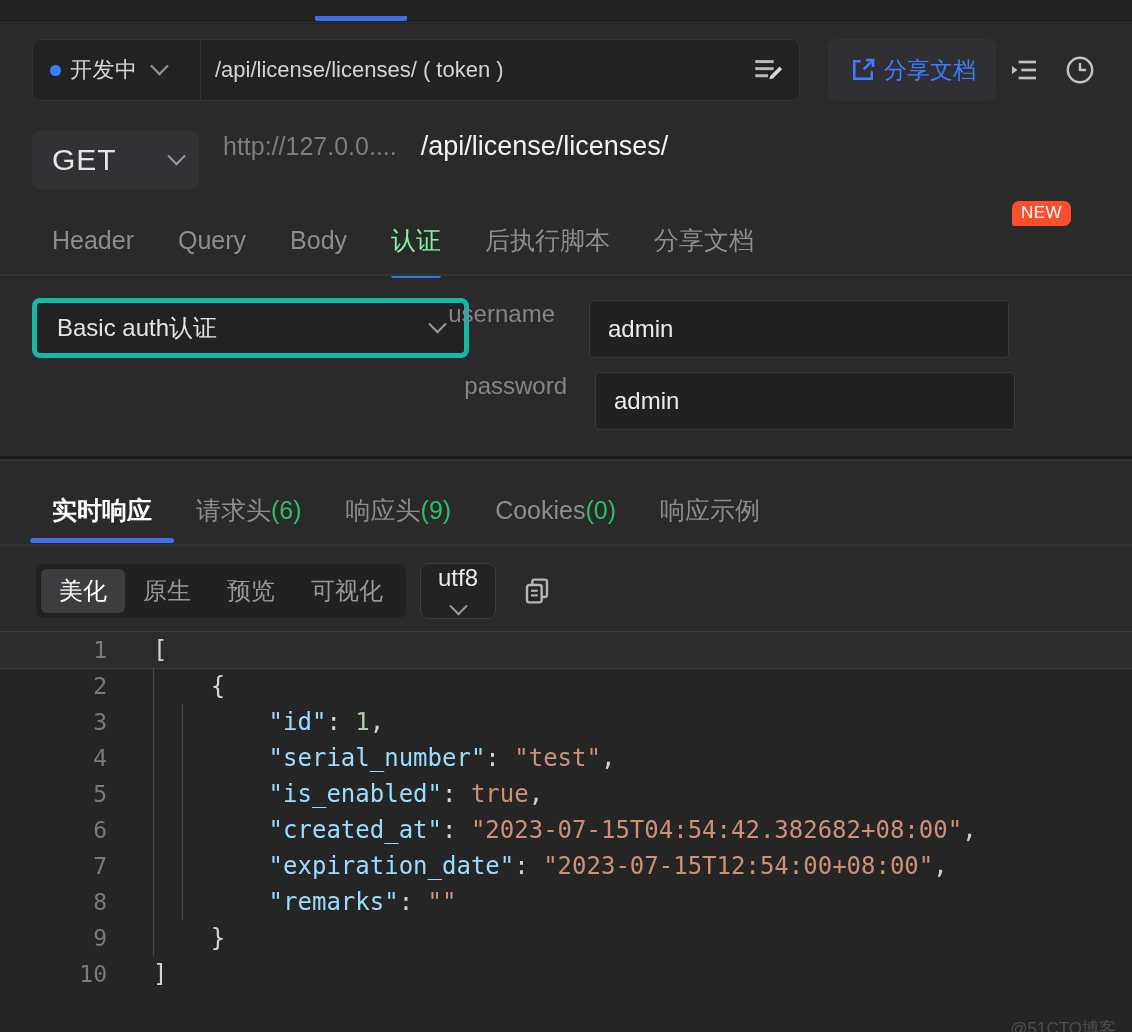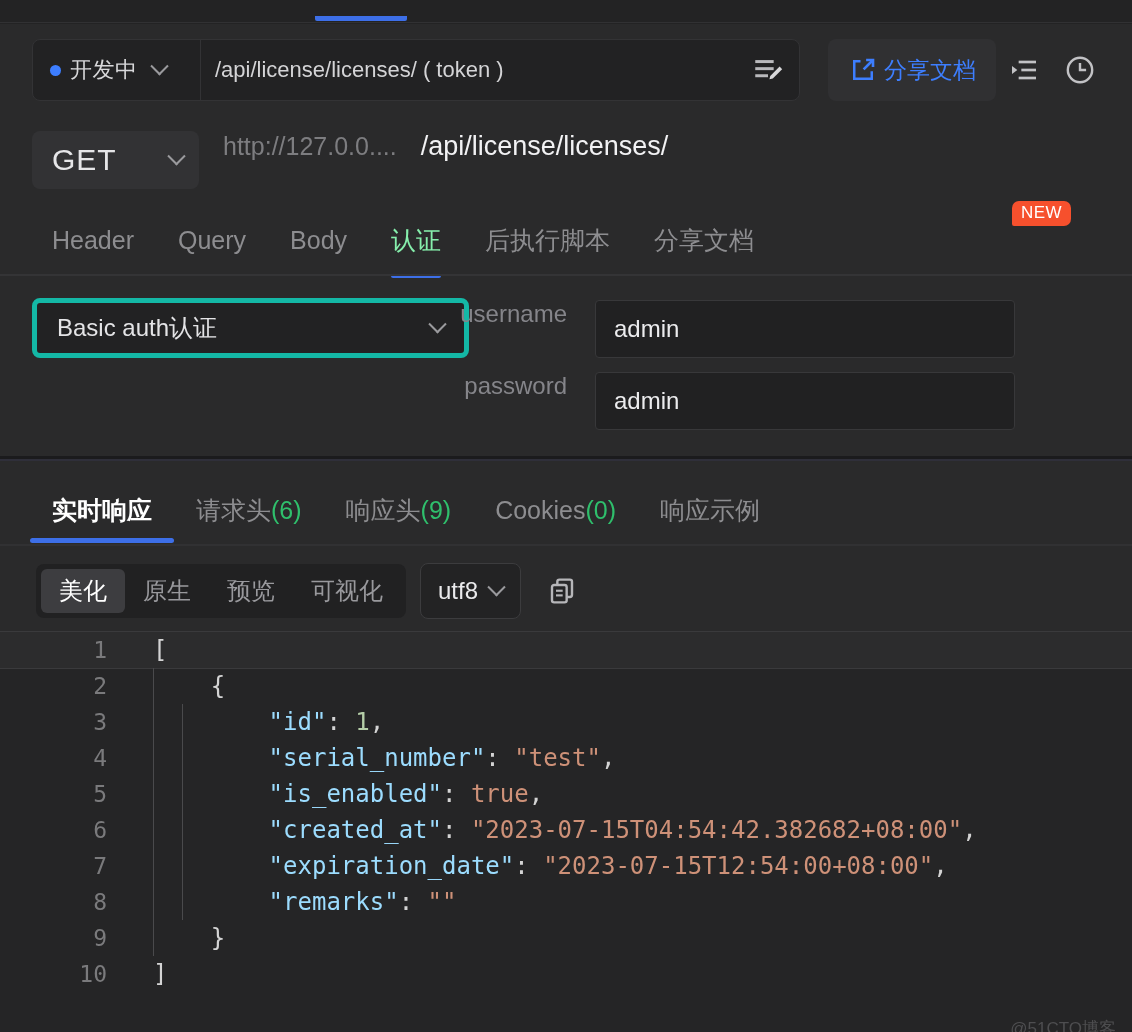--- a/index.html
+++ b/index.html
@@ -62,21 +62,21 @@
   .resp .rt.on { color:#ffffff; font-weight:bold; }
   .resp .rt .cnt { color:#2fbf6c; }
   .resp .rt.on::after { content:""; position:absolute; left:0px; right:0px; bottom:8px; height:5px; background:#3d6fe8; border-radius:3px; }
   .resp-line { position:absolute; top:528px; left:0; width:1132px; height:2px; background:#313133; }
 
   
   .fmtbar { position:absolute; top:534px; left:0; width:988px; height:82px; background:#2a2a2b; display:flex; align-items:center; padding-left:36px; }
   .seg { display:flex; align-items:center; height:54px; background:#212122; border-radius:8px; padding:5px; }
   .seg .s { color:#99999d; font-size:24px; padding:0 18px; line-height:44px; height:44px; border-radius:6px; }
   .seg .s.on { color:#ffffff; background:#3d3d40; }
-  .enc { margin-left:14px; height:56px; background:#232324; border:1px solid #3c3c3e; border-radius:8px; display:flex; align-items:center; gap:12px; padding:0 17px; color:#eaeaec; font-size:24px; }
+  .enc { margin-left:14px; height:56px; background:#232324; border:1px solid #3c3c3e; border-radius:8px; display:flex; align-items:center; gap:12px; padding:0 17px; color:#eaeaec; font-size:24px;flex-direction:column; }
   .copybtn { margin-left:18px; width:46px; height:52px; display:flex; align-items:center; justify-content:center; }
 
   
   .editor { position:absolute; top:616px; left:0; width:1132px; height:416px; background:#252526; font-family:"DejaVu Sans Mono", monospace; }
   .gutter { position:absolute; left:0; top:0; width:135px; height:416px; background:#252526; }
   .codearea { position:absolute; left:135px; top:0; right:0; height:416px; background:#252526; }
   .row { position:relative; height:36px; }
   .row.hl { background:#2c2c2d; }
   .row.hl::after { content:""; position:absolute; left:0; right:0; top:-1px; height:1px; background:#3a3a3c; }
   .row.hl::before { content:""; position:absolute; left:0; right:0; bottom:-1px; height:1px; background:#3a3a3c; }
@@ -167,21 +167,21 @@
     <div class="t">分享文档</div>
   </div>
   <div class="newbadge">NEW</div>
   <div class="req-tabs-line"></div>
 
   <div class="auth">
     <div class="auth-select">
       <span class="v">Basic auth认证</span>
       <i class="chev"></i>
     </div>
-    <div class="field-row" style="left:372px; top:22px;">
+    <div class="field-row" style="left:360px; top:22px;gap:6px;">
       <span class="field-lbl">username</span>
       <span class="field-input">admin</span>
     </div>
     <div class="field-row" style="left:372px; top:94px;">
       <span class="field-lbl">password</span>
       <span class="field-input">admin</span>
     </div>
   </div>
 
   <div class="divider">

